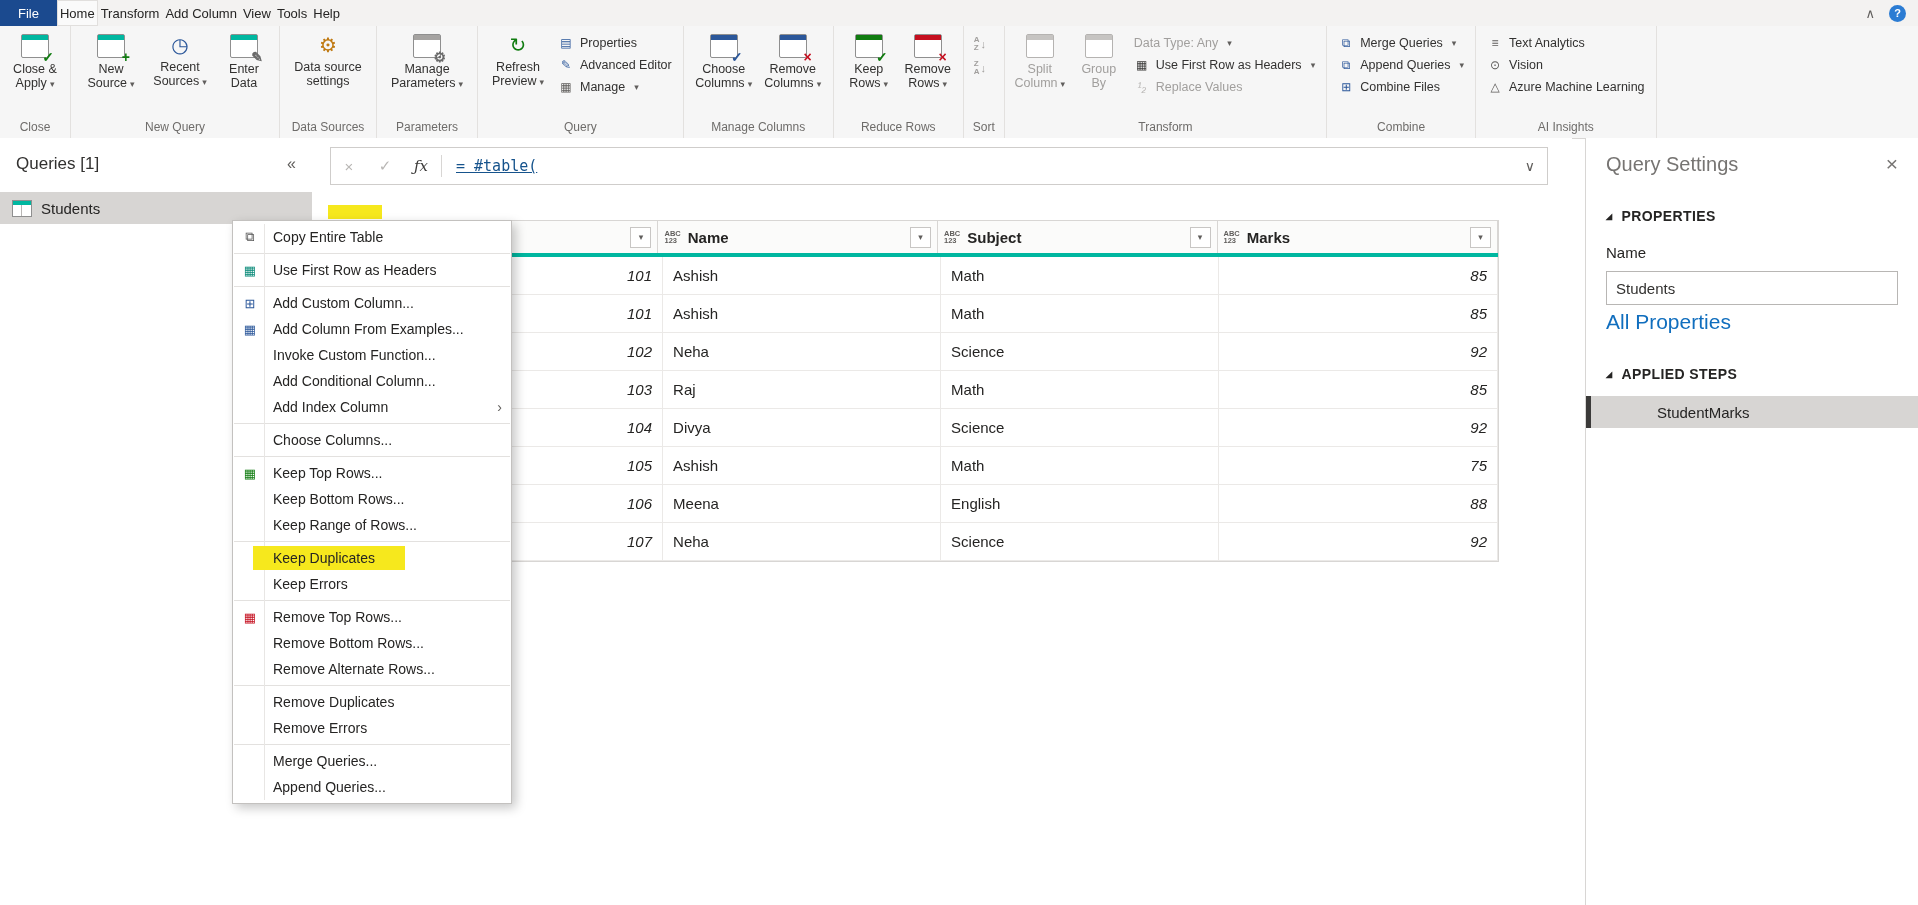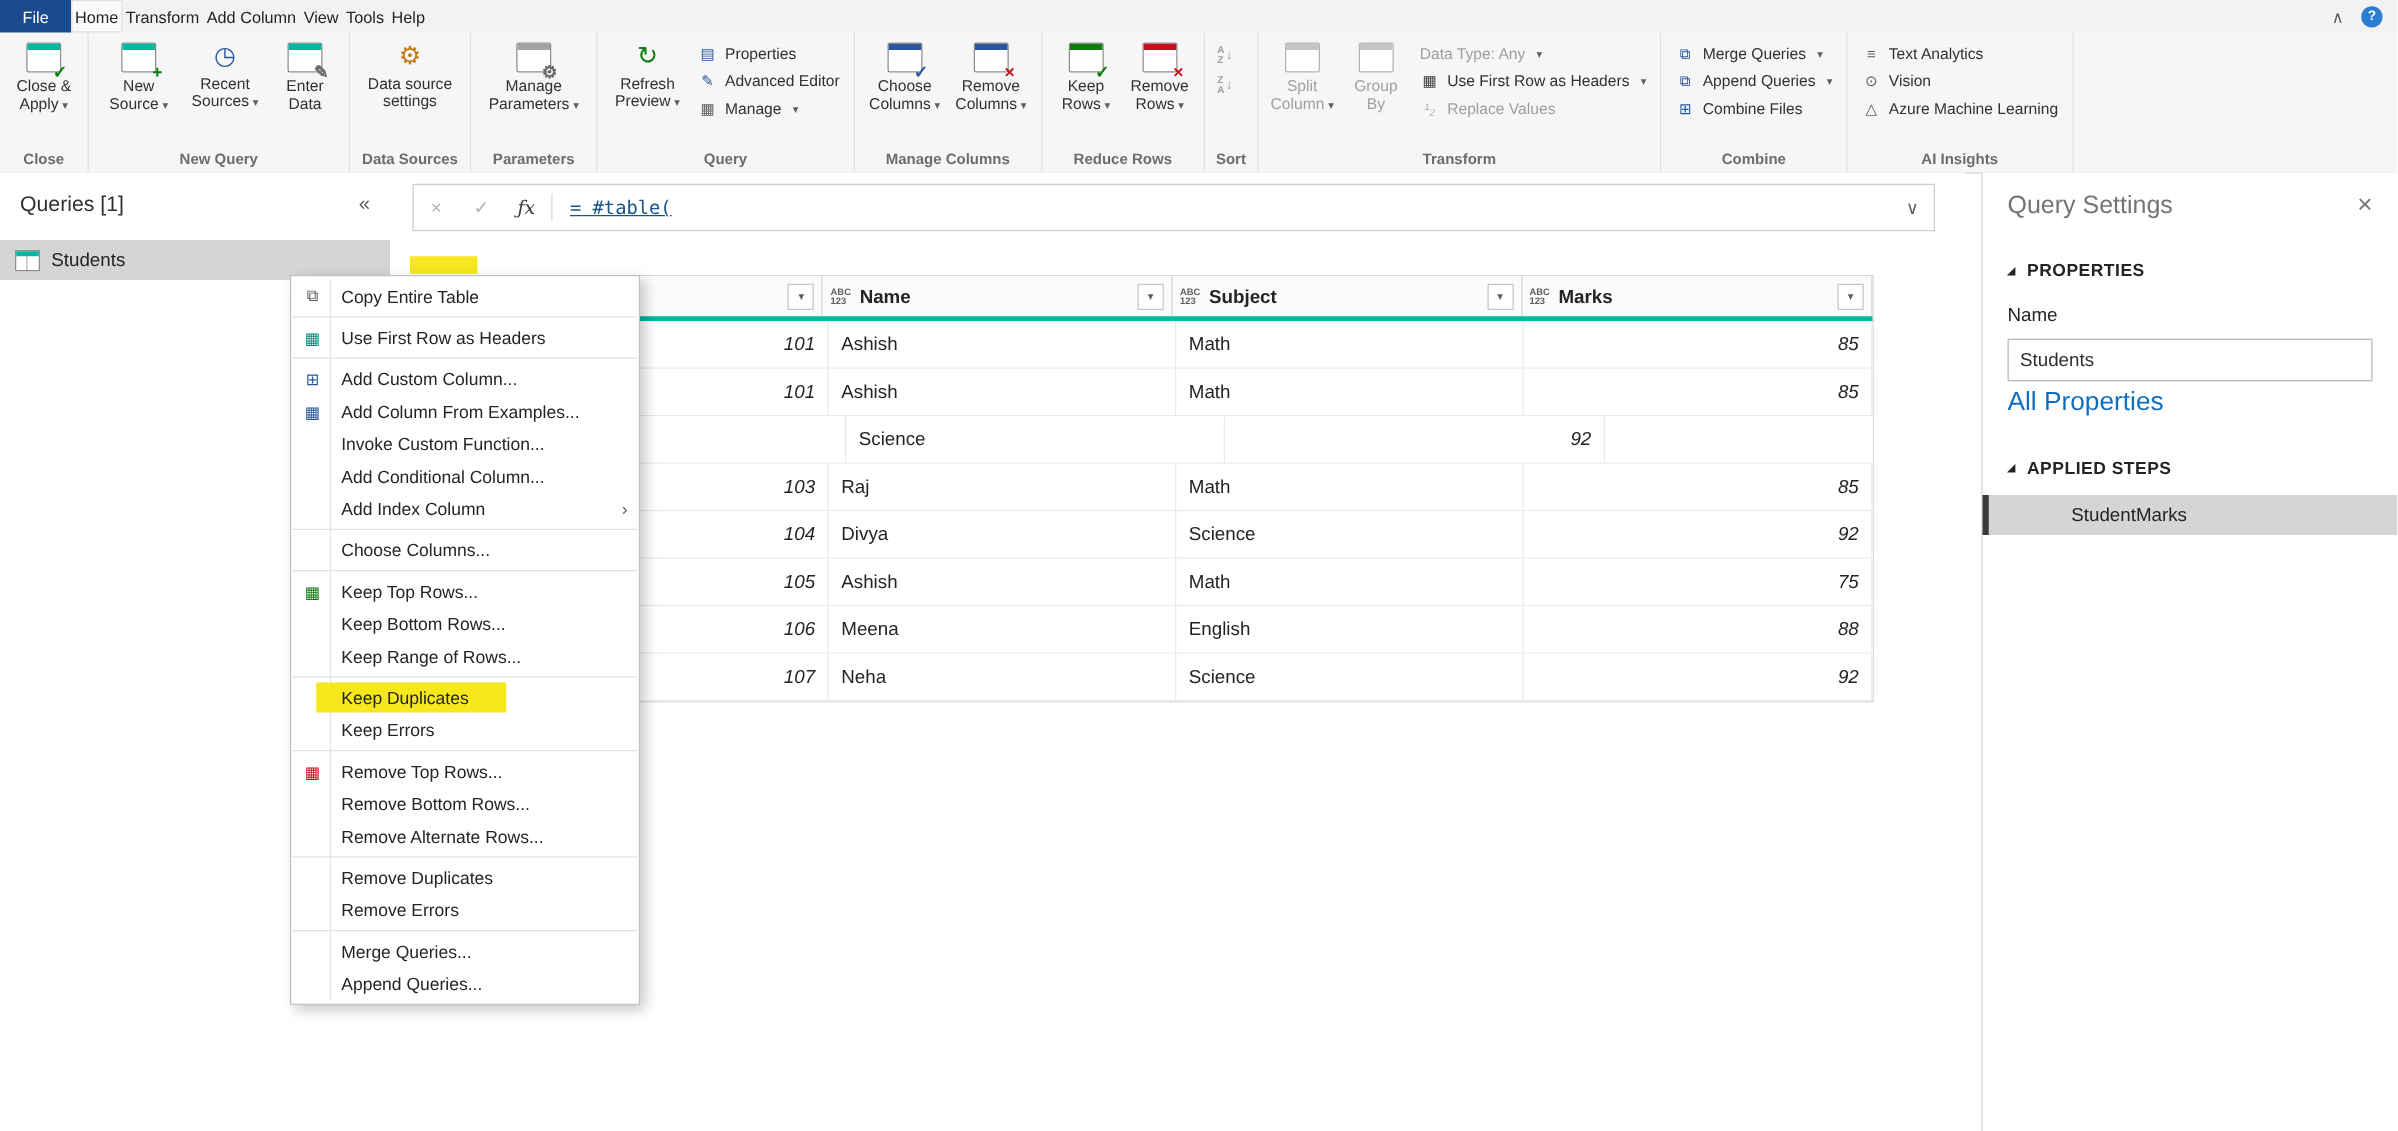--- a/index.html
+++ b/index.html
@@ -13,21 +13,21 @@
   .t{padding:0 3px;display:flex;align-items:center;font-size:13px;color:#252423;}
   .t.active{background:#fafafa;box-shadow:inset 0 0 0 1px #e1dfdd;}
   .t-right{margin-left:auto;display:flex;align-items:center;gap:14px;padding-right:12px;}
   .t-chev{color:#605e5c;font-size:13px;}
   .t-help{width:17px;height:17px;border-radius:50%;background:var(--help_bg,#2b7cd3);color:#fff;font-size:11px;font-weight:bold;display:flex;align-items:center;justify-content:center;}
 
   
   .ribbon{height:112px;background:#f6f6f6;display:flex;border-bottom:1px solid #d8d6d4;}
   .grp{display:flex;flex-direction:column;justify-content:space-between;border-right:1px solid #e3e1df;padding:2px 7px 0;}
   .gc{display:flex;align-items:flex-start;gap:3px;flex:1;}
-  .gl{text-align:center;font-size:12px;color:#6e6c6a;padding:3px 2px 4px;white-space:nowrap;font-weight:bold;}
+  .gl{text-align:center;font-size:12px;color:#6e6c6a;padding:3px 2px 4px;white-space:nowrap;}
   .lg{display:flex;flex-direction:column;align-items:center;width:62px;padding:6px 2px 2px;font-size:12.5px;line-height:1.14;text-align:center;color:#323130;}
   .lg.w74{width:78px;}.lg.w78{width:82px;}.lg.w50{width:52px;}
   .caret{font-size:9px;margin-left:3px;color:#605e5c;}
   .icn{position:relative;width:26px;height:22px;margin-bottom:4px;flex:none;}
   .sheet{border:1px solid #8f8f8f;border-radius:2px;background:#fff;}
   .sheet::before{content:"";position:absolute;left:0;right:0;top:0;height:5px;background:#9db3c8;}
   .band-teal::before{background:var(--accent,#00b7a0);}
   .band-blue::before{background:var(--blue,#2b579a);}
   .band-green::before{background:var(--green,#107c10);}
   .band-red::before{background:var(--red,#c50f1f);}
@@ -398,20 +398,21 @@
       </div>
       <div class="tr">
         <div class="td c-rn"></div>
         <div class="td c-id num">101</div>
         <div class="td c-name">Ashish</div>
         <div class="td c-sub">Math</div>
         <div class="td c-marks num">85</div>
       </div>
       <div class="tr">
         <div class="td c-rn"></div>
+        <div class="td c-id num">102</div>
         <div class="td c-name">Neha</div>
         <div class="td c-sub">Science</div>
         <div class="td c-marks num">92</div>
       </div>
       <div class="tr">
         <div class="td c-rn"></div>
         <div class="td c-id num">103</div>
         <div class="td c-name">Raj</div>
         <div class="td c-sub">Math</div>
         <div class="td c-marks num">85</div>

